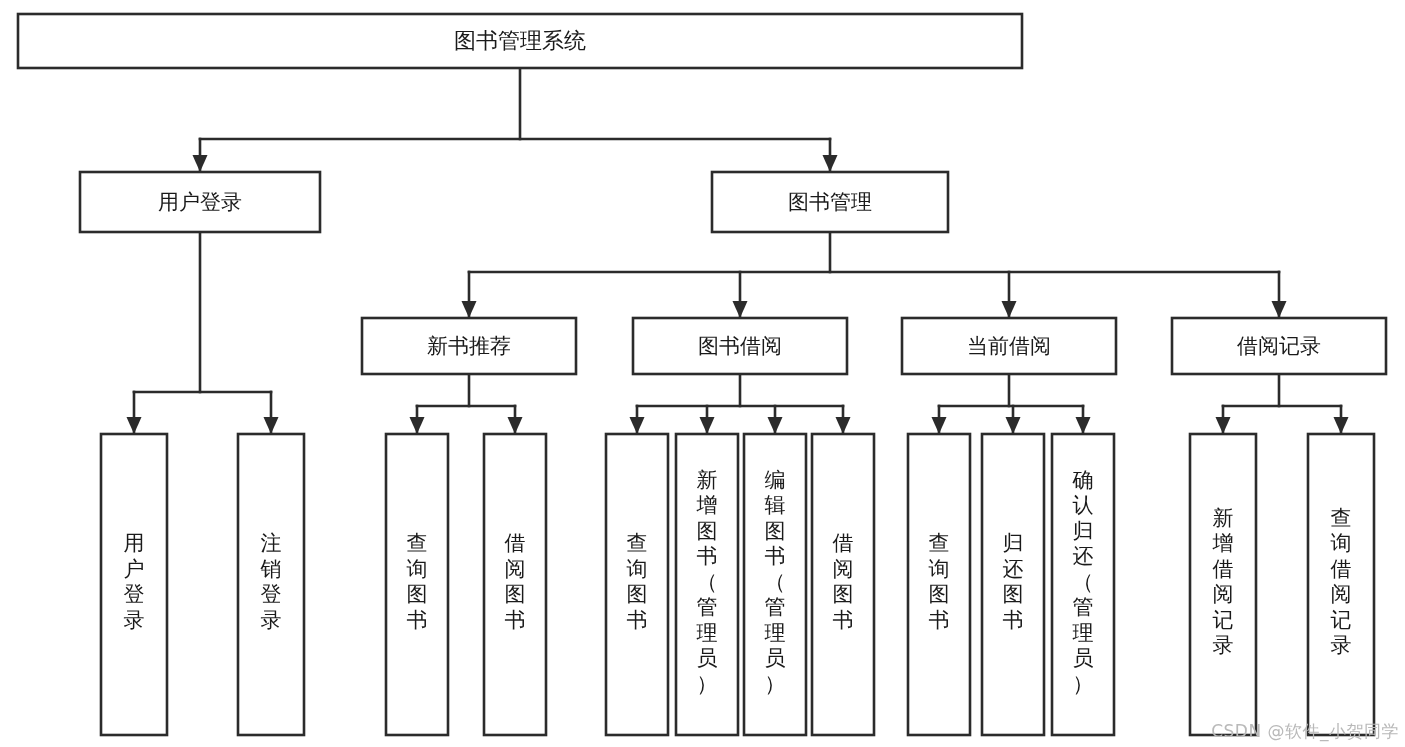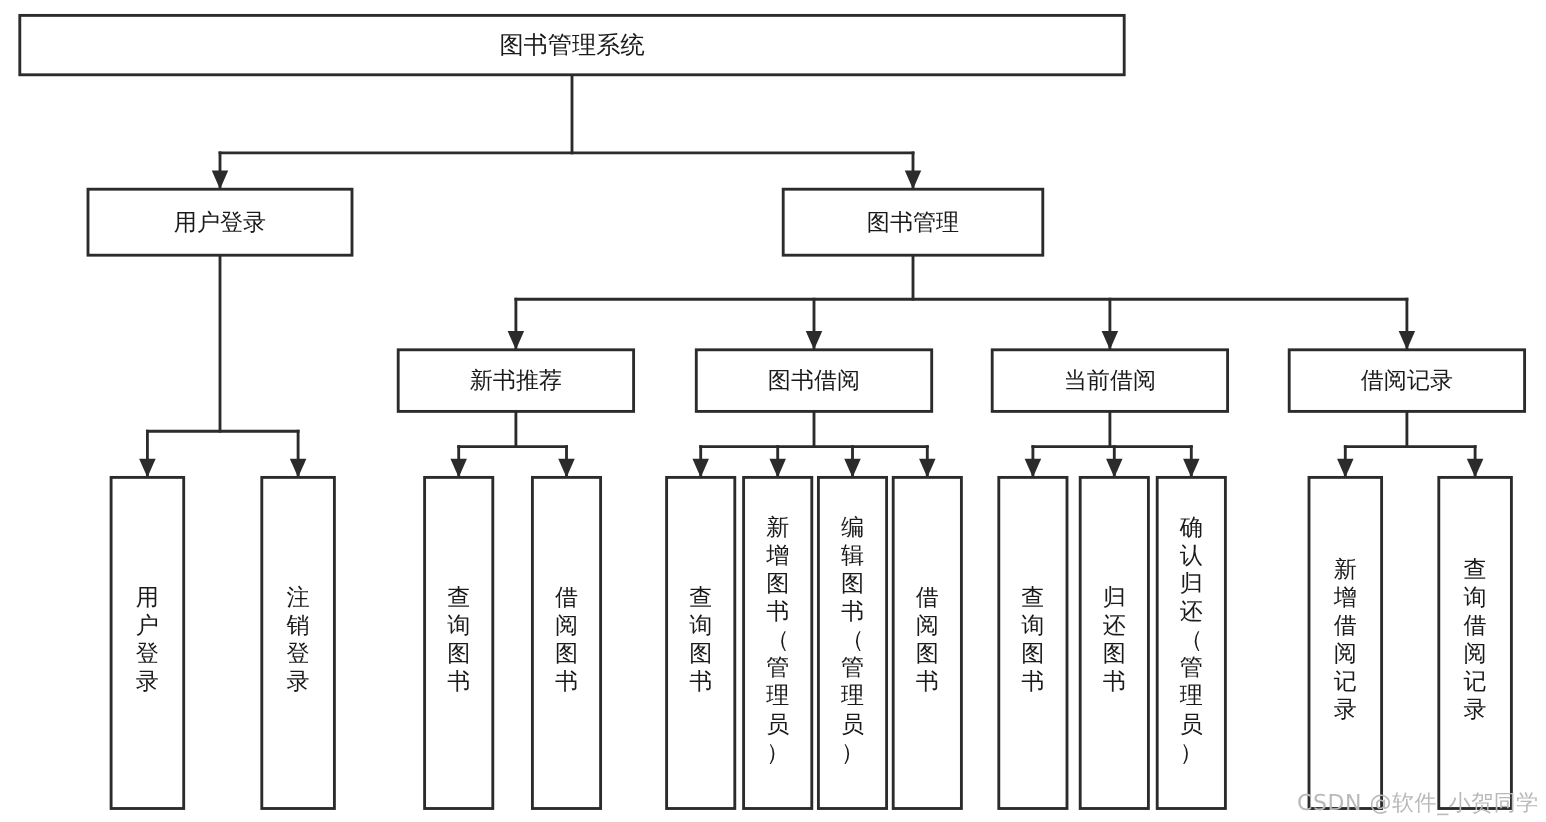--- a/index.html
+++ b/index.html
@@ -17,21 +17,21 @@
     font-size:21px;text-anchor:middle;dominant-baseline:middle;
   }
   .node-label-root{font-size:22px;}
   .leaf-label{
     fill:#1a1a1a;font-family:"DejaVu Sans","Liberation Sans",sans-serif;
     font-size:21px;text-anchor:middle;
   }
   .watermark{
     position:absolute;right:6px;bottom:4px;
     font-family:"DejaVu Sans","Liberation Sans",sans-serif;
-    font-size:20px;color:#b9b9b9;letter-spacing:.5px;
+    font-size:17px;color:#b9b9b9;letter-spacing:.5px;
     white-space:nowrap;pointer-events:none;
   }
 </style>
 </head>
 <body>
 
 <svg id="diagram" viewBox="0 0 1405 747" xmlns="http://www.w3.org/2000/svg">
   <g id="connector-layer">
       <path d="M 520 68 L 520 139" class="connector"></path>
       <path d="M 200 139 L 830 139" class="connector"></path>

